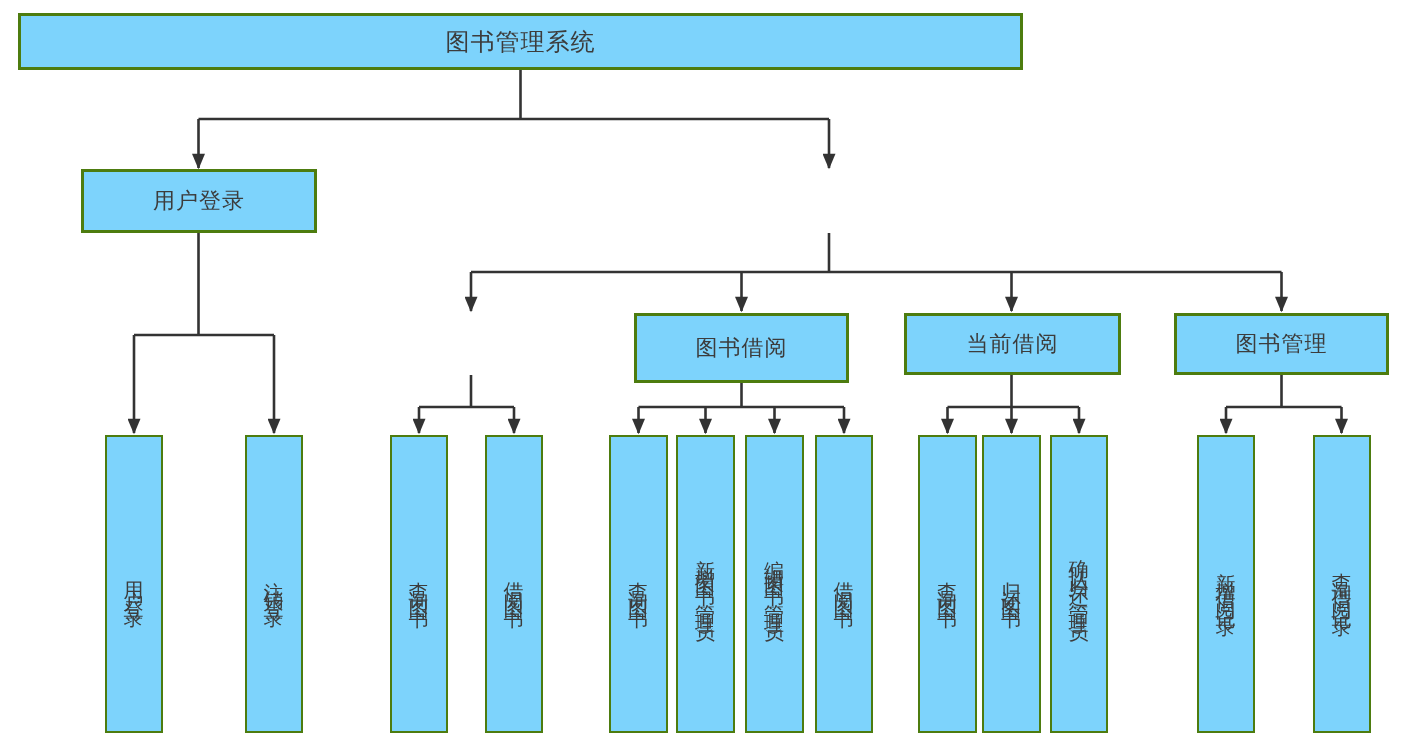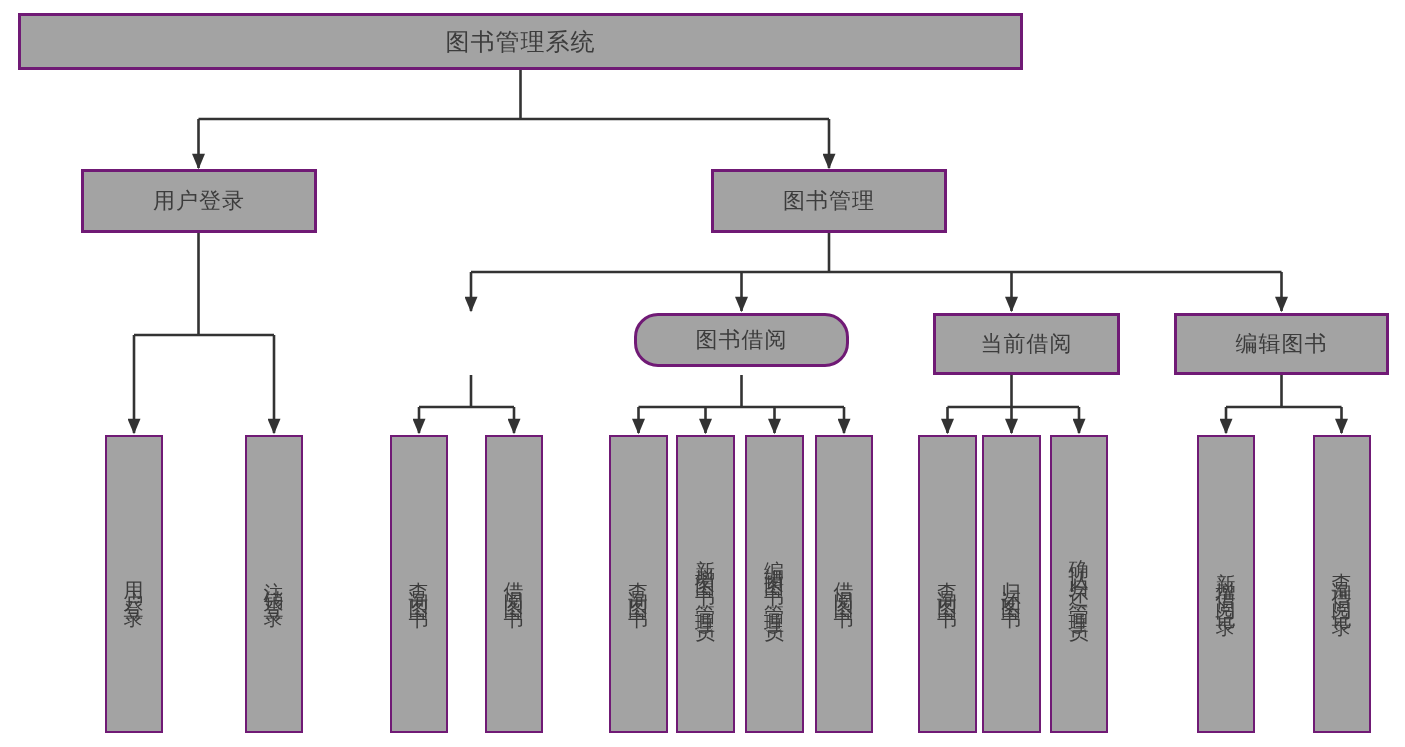--- a/index.html
+++ b/index.html
@@ -7,22 +7,22 @@
   #stage {
     position: relative;
     width: 1405px;
     height: 747px;
     background: #ffffff;
     overflow: hidden;
   }
   #wires { position: absolute; left: 0; top: 0; width: 1405px; height: 747px; }
   .node {
     position: absolute;
-    background: #a3a3a3;
-    border: 3px solid #701a75;
+    background: #7dd3fc;
+    border: 3px solid #4d7c0f;
     box-sizing: border-box;
     display: flex;
     align-items: center;
     justify-content: center;
     color: #3c3c3c;
   }
   .hnode { font-size: 22px; letter-spacing: 1px; }
   .hnode.root { font-size: 24px; }
   .vnode { border-width: 2.5px; }
   .vnode .vtext {
@@ -99,32 +99,29 @@
     </g>
   </svg>
 
   <div class="node hnode root" style="left:18px; top:13px; width:1005px; height:57px;">
     <span>图书管理系统</span>
   </div>
 
   <div class="node hnode" style="left:81px; top:169px; width:236px; height:64px;">
     <span>用户登录</span>
   </div>
-  <div class="node hnode" style="left:711px; top:169px; width:236px; height:64px;">
-    <span>图书管理</span>
-  </div>
 
-  <div class="node hnode" style="left:634px; top:313px; width:215px; height:54px;border-radius:24px;">
+  <div class="node hnode" style="left:634px; top:313px; width:215px; height:70px;">
     <span>图书借阅</span>
   </div>
-  <div class="node hnode" style="left:904px; top:313px; width:187px; height:62px;margin-left:29px;">
+  <div class="node hnode" style="left:904px; top:313px; width:217px; height:62px;">
     <span>当前借阅</span>
   </div>
   <div class="node hnode" style="left:1174px; top:313px; width:215px; height:62px;">
-    <span>编辑图书</span>
+    <span>图书管理</span>
   </div>
 
   <div class="node vnode" style="left:105px; top:435px; width:58px; height:298px;">
     <span class="vtext">用户登录</span>
   </div>
   <div class="node vnode" style="left:245px; top:435px; width:58px; height:298px;">
     <span class="vtext">注销登录</span>
   </div>
 
   <div class="node vnode" style="left:390px; top:435px; width:58px; height:298px;">

